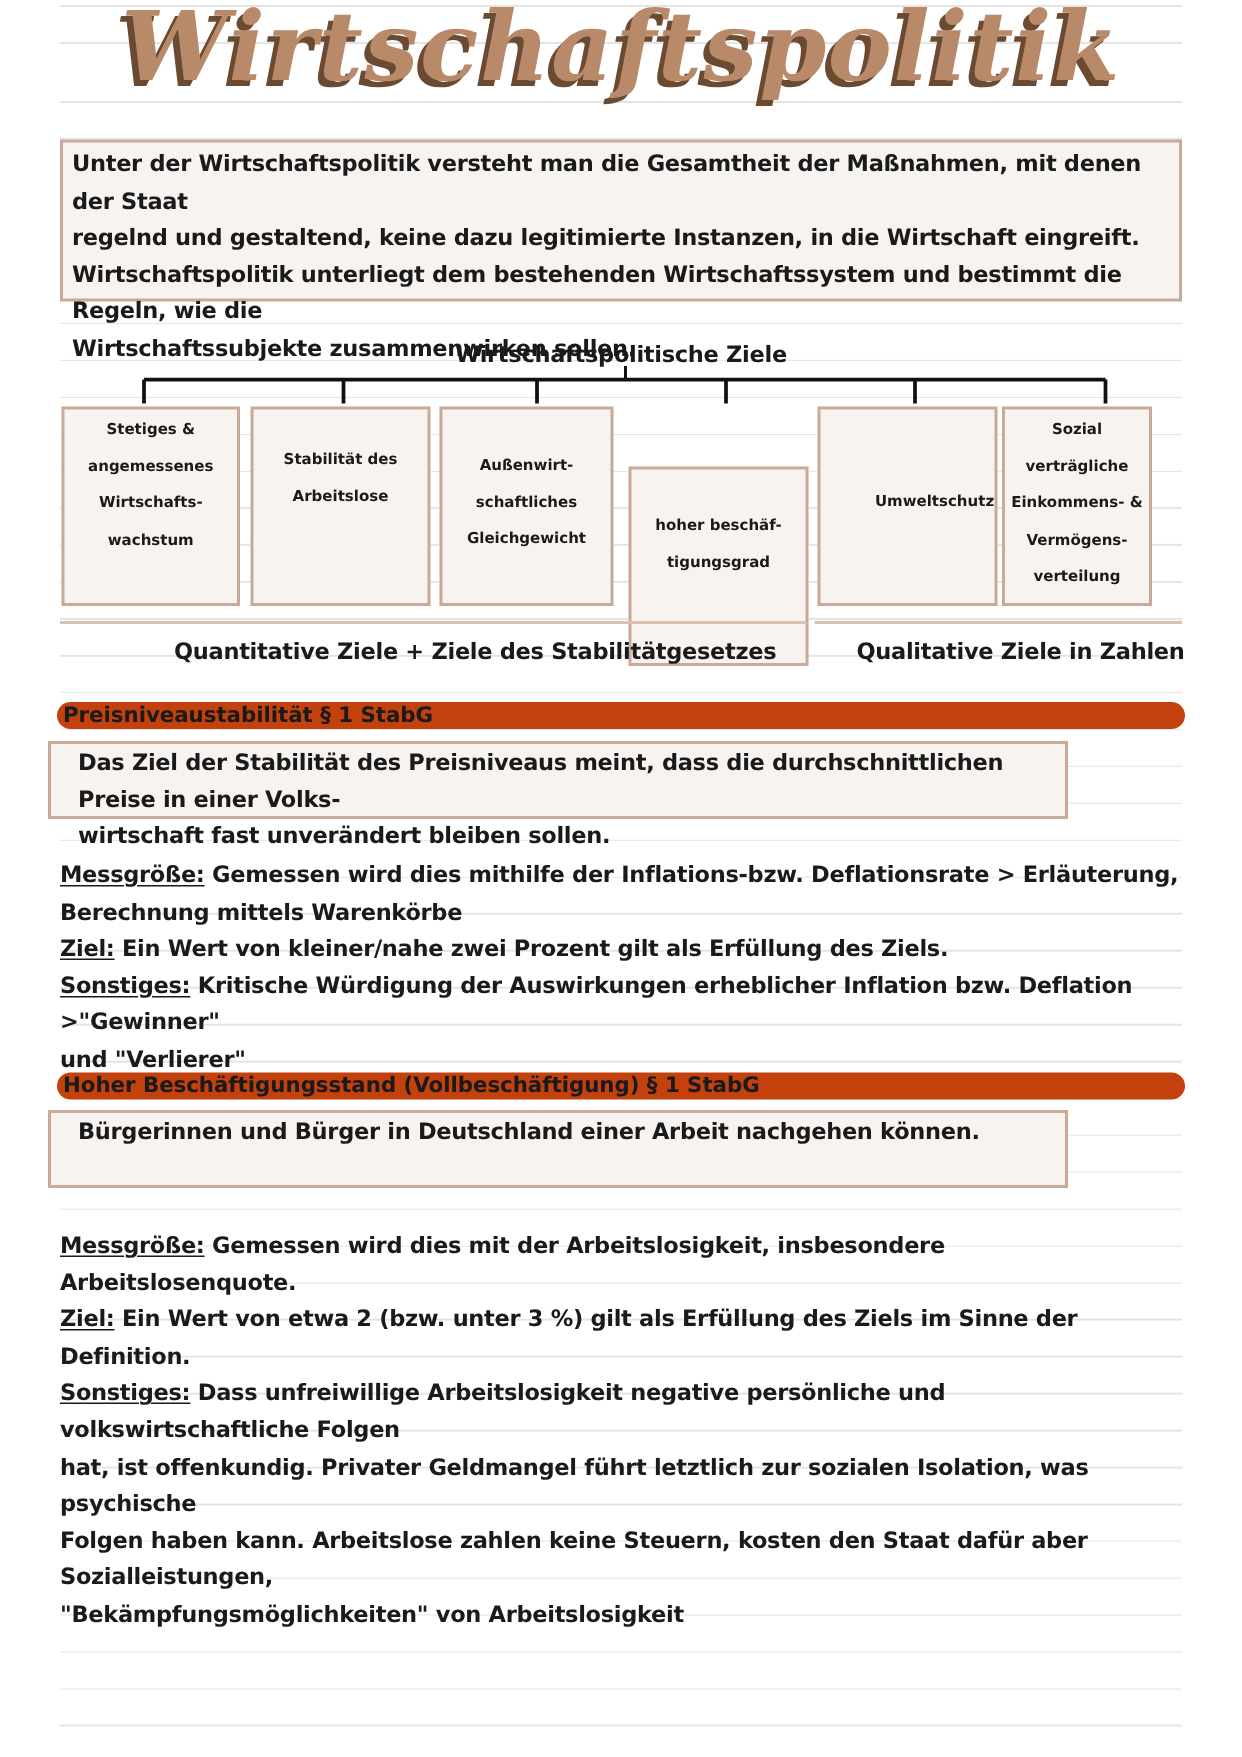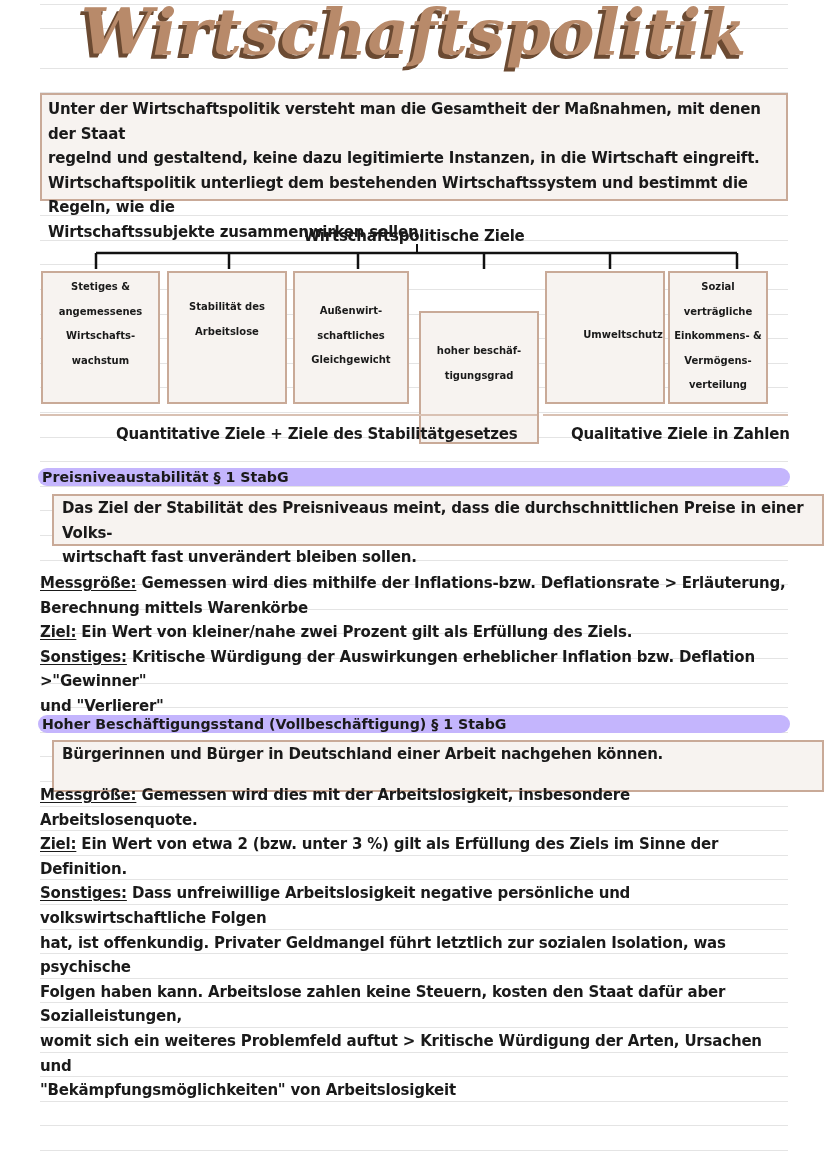--- a/index.html
+++ b/index.html
@@ -26,31 +26,31 @@
   .g3 { left: 293px; width: 116px; }
   .g4 { left: 419px; width: 120px; margin-top: 40px; }
   .g5 { left: 545px; width: 120px; }
   .g6 { left: 668px; width: 100px; align-items: flex-start; padding-top: 2px; }
   .sep { position: absolute; top: 414px; height: 2px; background: #d9c1b3; }
   .sep1 { left: 40px; width: 497px; }
   .sep2 { left: 543px; width: 245px; }
   .cat { position: absolute; top: 422px; }
   .cat1 { left: 116px; }
   .cat2 { left: 571px; }
-  .section-bar { position: absolute; left: 38px; width: 752px; height: 18px; background: #c4b5fd;
+  .section-bar { position: absolute; left: 38px; width: 752px; height: 18px; background: #c2410c;
                  border-radius: 9px; font-size: 14.2px; font-weight: bold; line-height: 18px; padding-left: 4px;
                  box-sizing: border-box; }
   .sb1 { top: 468px; }
   .sb2 { top: 715px; }
-  .def { left: 52px; width: 772px; padding: 0 8px; }
+  .def { left: 32px; width: 680px; padding: 0 18px; }
   .d1 { top: 494px; height: 52px; }
   .d2 { top: 740px; height: 52px; }
   .para { position: absolute; left: 40px; width: 750px; }
   .p1 { top: 571px; }
-  .p2 { top: 783px; }
+  .p2 { top: 818px; }
   .lbl { text-decoration: underline; text-underline-offset: 2px; margin-top: 38px; }
 </style>
 </head>
 <body>
 
 <div class="ruled"></div>
 
 <div class="title">Wirtschaftspolitik</div>
 
 <div class="box intro text">
@@ -136,15 +136,14 @@
 <div class="section-bar sb2">Hoher Beschäftigungsstand (Vollbeschäftigung) § 1 StabG</div>
 <div class="box def d2 text">
   <span style="display:block">Bürgerinnen und Bürger in Deutschland einer Arbeit nachgehen können.</span>
 </div>
 <div class="para p2 text">
   <div><span class="lbl">Messgröße:</span><span> Gemessen wird dies mit der Arbeitslosigkeit, insbesondere Arbeitslosenquote.</span></div>
   <div><span class="lbl">Ziel:</span><span> Ein Wert von etwa 2 (bzw. unter 3 %) gilt als Erfüllung des Ziels im Sinne der Definition.</span></div>
   <div><span class="lbl">Sonstiges:</span><span> Dass unfreiwillige Arbeitslosigkeit negative persönliche und volkswirtschaftliche Folgen</span></div>
   <div><span class="lbl"></span><span>hat, ist offenkundig. Privater Geldmangel führt letztlich zur sozialen Isolation, was psychische</span></div>
   <div><span class="lbl"></span><span>Folgen haben kann. Arbeitslose zahlen keine Steuern, kosten den Staat dafür aber Sozialleistungen,</span></div>
-  <div><span class="lbl"></span><span>womit sich ein weiteres Problemfeld auftut &gt; Kritische Würdigung der Arten, Ursachen und</span></div>
   <div><span class="lbl"></span><span>"Bekämpfungsmöglichkeiten" von Arbeitslosigkeit</span></div>
 </div>
 
 </body></html>

